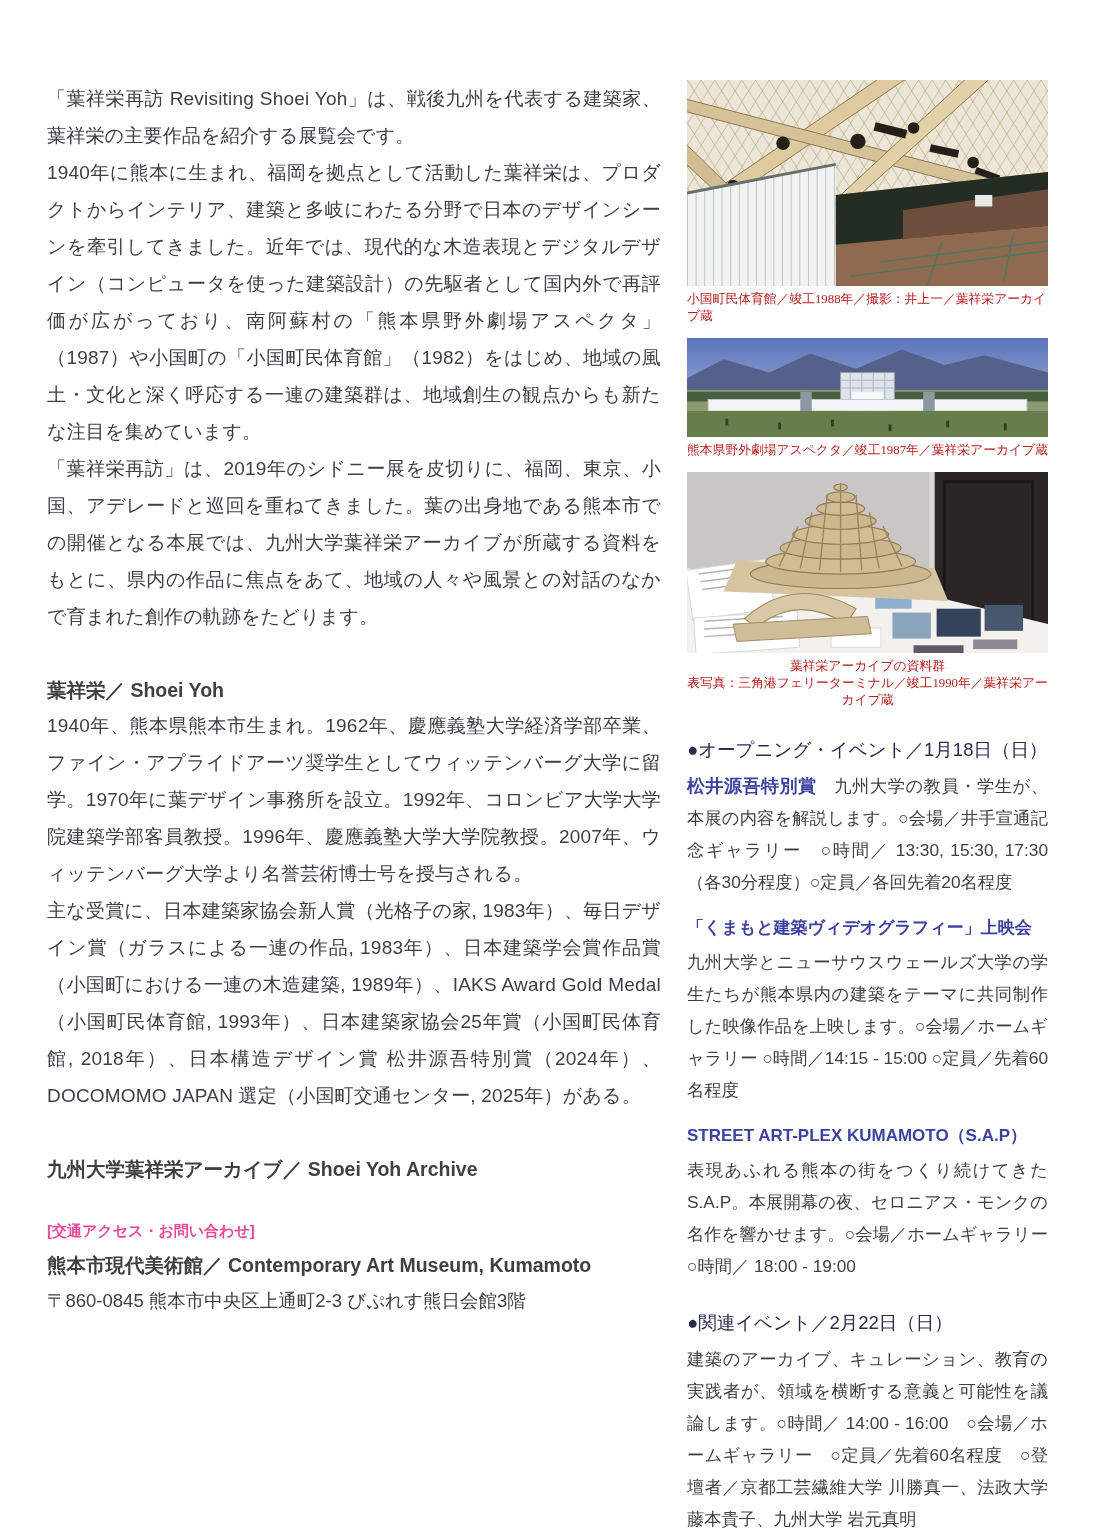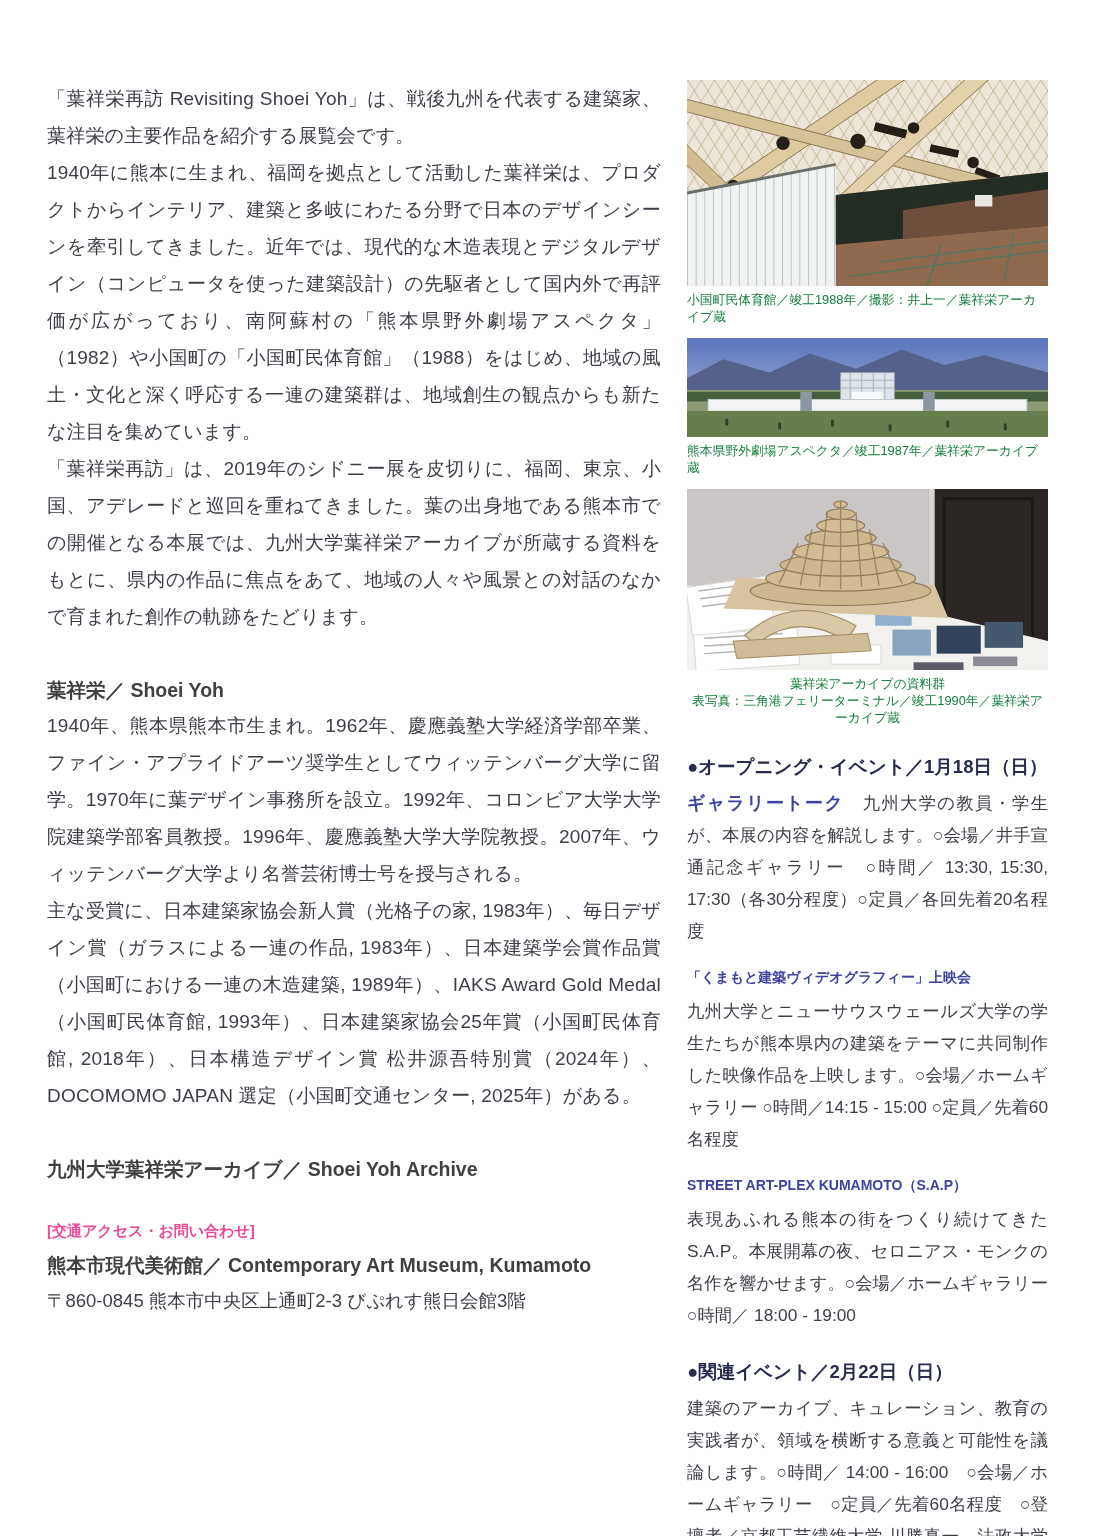--- a/index.html
+++ b/index.html
@@ -11,35 +11,35 @@
 
   
   p.body{font-size:19px;line-height:37px;margin:0;text-align:justify;letter-spacing:.2px;}
   .heading-blue{font-size:19.5px;font-weight:bold;color:#404040;margin:40px 0 2px;line-height:30px;}
   .heading-dark{font-size:15px;font-weight:bold;color:#ec4899;margin:32px 0 4px;line-height:30px;}
   .museum-name{margin:2px 0 4px;}
   .contact-line{font-size:18.5px;line-height:33px;margin:0;}
 
   
   .photo{display:block;width:361px;}
-  .caption{font-size:12.8px;line-height:17px;color:#15803d;margin:5px 0 0;white-space:pre-line;}
+  .caption{font-size:12.8px;line-height:17px;color:#b91c1c;margin:5px 0 0;white-space:pre-line;font-family:Liberation Serif, serif;}
   .fig{margin:0 0 13px 0;}
-  .event-head{font-size:18.5px;font-weight:bold;color:#272b4e;margin:27px 0 6px;line-height:28px;}
+  .event-head{font-size:18.5px;font-weight:normal;color:#272b4e;margin:27px 0 6px;line-height:28px;}
   .event-title{font-size:18px;font-weight:bold;color:#3c42a0;}
-  .event-title-line{font-size:14px;font-weight:bold;color:#3c42a0;margin:16px 0 4px;line-height:28px;}
+  .event-title-line{font-size:17px;font-weight:bold;color:#3c42a0;margin:16px 0 4px;line-height:28px;}
   .event-body{font-size:17.3px;line-height:32px;margin:0 0 10px;text-align:justify;color:#3e3e48;}
 </style>
 </head>
 <body>
 
 <div class="page">
 
   <div class="col-left">
     <p class="body">「葉祥栄再訪 Revisiting Shoei Yoh」は、戦後九州を代表する建築家、葉祥栄の主要作品を紹介する展覧会です。</p>
-    <p class="body">1940年に熊本に生まれ、福岡を拠点として活動した葉祥栄は、プロダクトからインテリア、建築と多岐にわたる分野で日本のデザインシーンを牽引してきました。近年では、現代的な木造表現とデジタルデザイン（コンピュータを使った建築設計）の先駆者として国内外で再評価が広がっており、南阿蘇村の「熊本県野外劇場アスペクタ」（1982）や小国町の「小国町民体育館」（1988）をはじめ、地域の風土・文化と深く呼応する一連の建築群は、地域創生の観点からも新たな注目を集めています。</p>
+    <p class="body">1940年に熊本に生まれ、福岡を拠点として活動した葉祥栄は、プロダクトからインテリア、建築と多岐にわたる分野で日本のデザインシーンを牽引してきました。近年では、現代的な木造表現とデジタルデザイン（コンピュータを使った建築設計）の先駆者として国内外で再評価が広がっており、南阿蘇村の「熊本県野外劇場アスペクタ」（1987）や小国町の「小国町民体育館」（1982）をはじめ、地域の風土・文化と深く呼応する一連の建築群は、地域創生の観点からも新たな注目を集めています。</p>
     <p class="body">「葉祥栄再訪」は、2019年のシドニー展を皮切りに、福岡、東京、小国、アデレードと巡回を重ねてきました。葉の出身地である熊本市での開催となる本展では、九州大学葉祥栄アーカイブが所蔵する資料をもとに、県内の作品に焦点をあて、地域の人々や風景との対話のなかで育まれた創作の軌跡をたどります。</p>
 
     <h3 class="heading-blue">葉祥栄／ Shoei Yoh</h3>
     <p class="body">1940年、熊本県熊本市生まれ。1962年、慶應義塾大学経済学部卒業、ファイン・アプライドアーツ奨学生としてウィッテンバーグ大学に留学。1970年に葉デザイン事務所を設立。1992年、コロンビア大学大学院建築学部客員教授。1996年、慶應義塾大学大学院教授。2007年、ウィッテンバーグ大学より名誉芸術博士号を授与される。</p>
     <p class="body">主な受賞に、日本建築家協会新人賞（光格子の家, 1983年）、毎日デザイン賞（ガラスによる一連の作品, 1983年）、日本建築学会賞作品賞（小国町における一連の木造建築, 1989年）、IAKS Award Gold Medal（小国町民体育館, 1993年）、日本建築家協会25年賞（小国町民体育館, 2018年）、日本構造デザイン賞 松井源吾特別賞（2024年）、DOCOMOMO JAPAN 選定（小国町交通センター, 2025年）がある。</p>
 
     <h3 class="heading-blue">九州大学葉祥栄アーカイブ／ Shoei Yoh Archive</h3>
 
     <h3 class="heading-dark">[交通アクセス・お問い合わせ]</h3>
     <h3 class="heading-blue museum-name" style="margin-top:2px">熊本市現代美術館／ Contemporary Art Museum, Kumamoto</h3>
@@ -193,21 +193,21 @@
         <rect x="260" y="142" width="46" height="29" fill="#33435c"></rect>
         <rect x="310" y="138" width="40" height="27" fill="#46586e"></rect>
         <rect x="236" y="180" width="52" height="8" fill="#5d5a66"></rect>
         <rect x="298" y="174" width="46" height="10" fill="#8d8a95"></rect>
       </svg>
       <figcaption class="caption">葉祥栄アーカイブの資料群
 表写真：三角港フェリーターミナル／竣工1990年／葉祥栄アーカイブ蔵</figcaption>
     </figure>
 
     <h3 class="event-head">●オープニング・イベント／1月18日（日）</h3>
-    <p class="event-body"><span class="event-title">ギャラリートーク</span><span>　九州大学の教員・学生が、本展の内容を解説します。○会場／井手宣通記念ギャラリー　○時間／ 13:30, 15:30, 17:30（各30分程度）○定員／各回先着20名程度</span></p>
+    <p class="event-body"><span class="event-title">松井源吾特別賞</span><span>　九州大学の教員・学生が、本展の内容を解説します。○会場／井手宣通記念ギャラリー　○時間／ 13:30, 15:30, 17:30（各30分程度）○定員／各回先着20名程度</span></p>
 
     <h3 class="event-title-line">「くまもと建築ヴィデオグラフィー」上映会</h3>
     <p class="event-body">九州大学とニューサウスウェールズ大学の学生たちが熊本県内の建築をテーマに共同制作した映像作品を上映します。○会場／ホームギャラリー ○時間／14:15 - 15:00 ○定員／先着60名程度</p>
 
     <h3 class="event-title-line">STREET ART-PLEX KUMAMOTO（S.A.P）</h3>
     <p class="event-body">表現あふれる熊本の街をつくり続けてきたS.A.P。本展開幕の夜、セロニアス・モンクの名作を響かせます。○会場／ホームギャラリー ○時間／ 18:00 - 19:00</p>
 
     <h3 class="event-head">●関連イベント／2月22日（日）</h3>
     <p class="event-body">建築のアーカイブ、キュレーション、教育の実践者が、領域を横断する意義と可能性を議論します。○時間／ 14:00 - 16:00　○会場／ホームギャラリー　○定員／先着60名程度　○登壇者／京都工芸繊維大学 川勝真一、法政大学 藤本貴子、九州大学 岩元真明</p>
 

